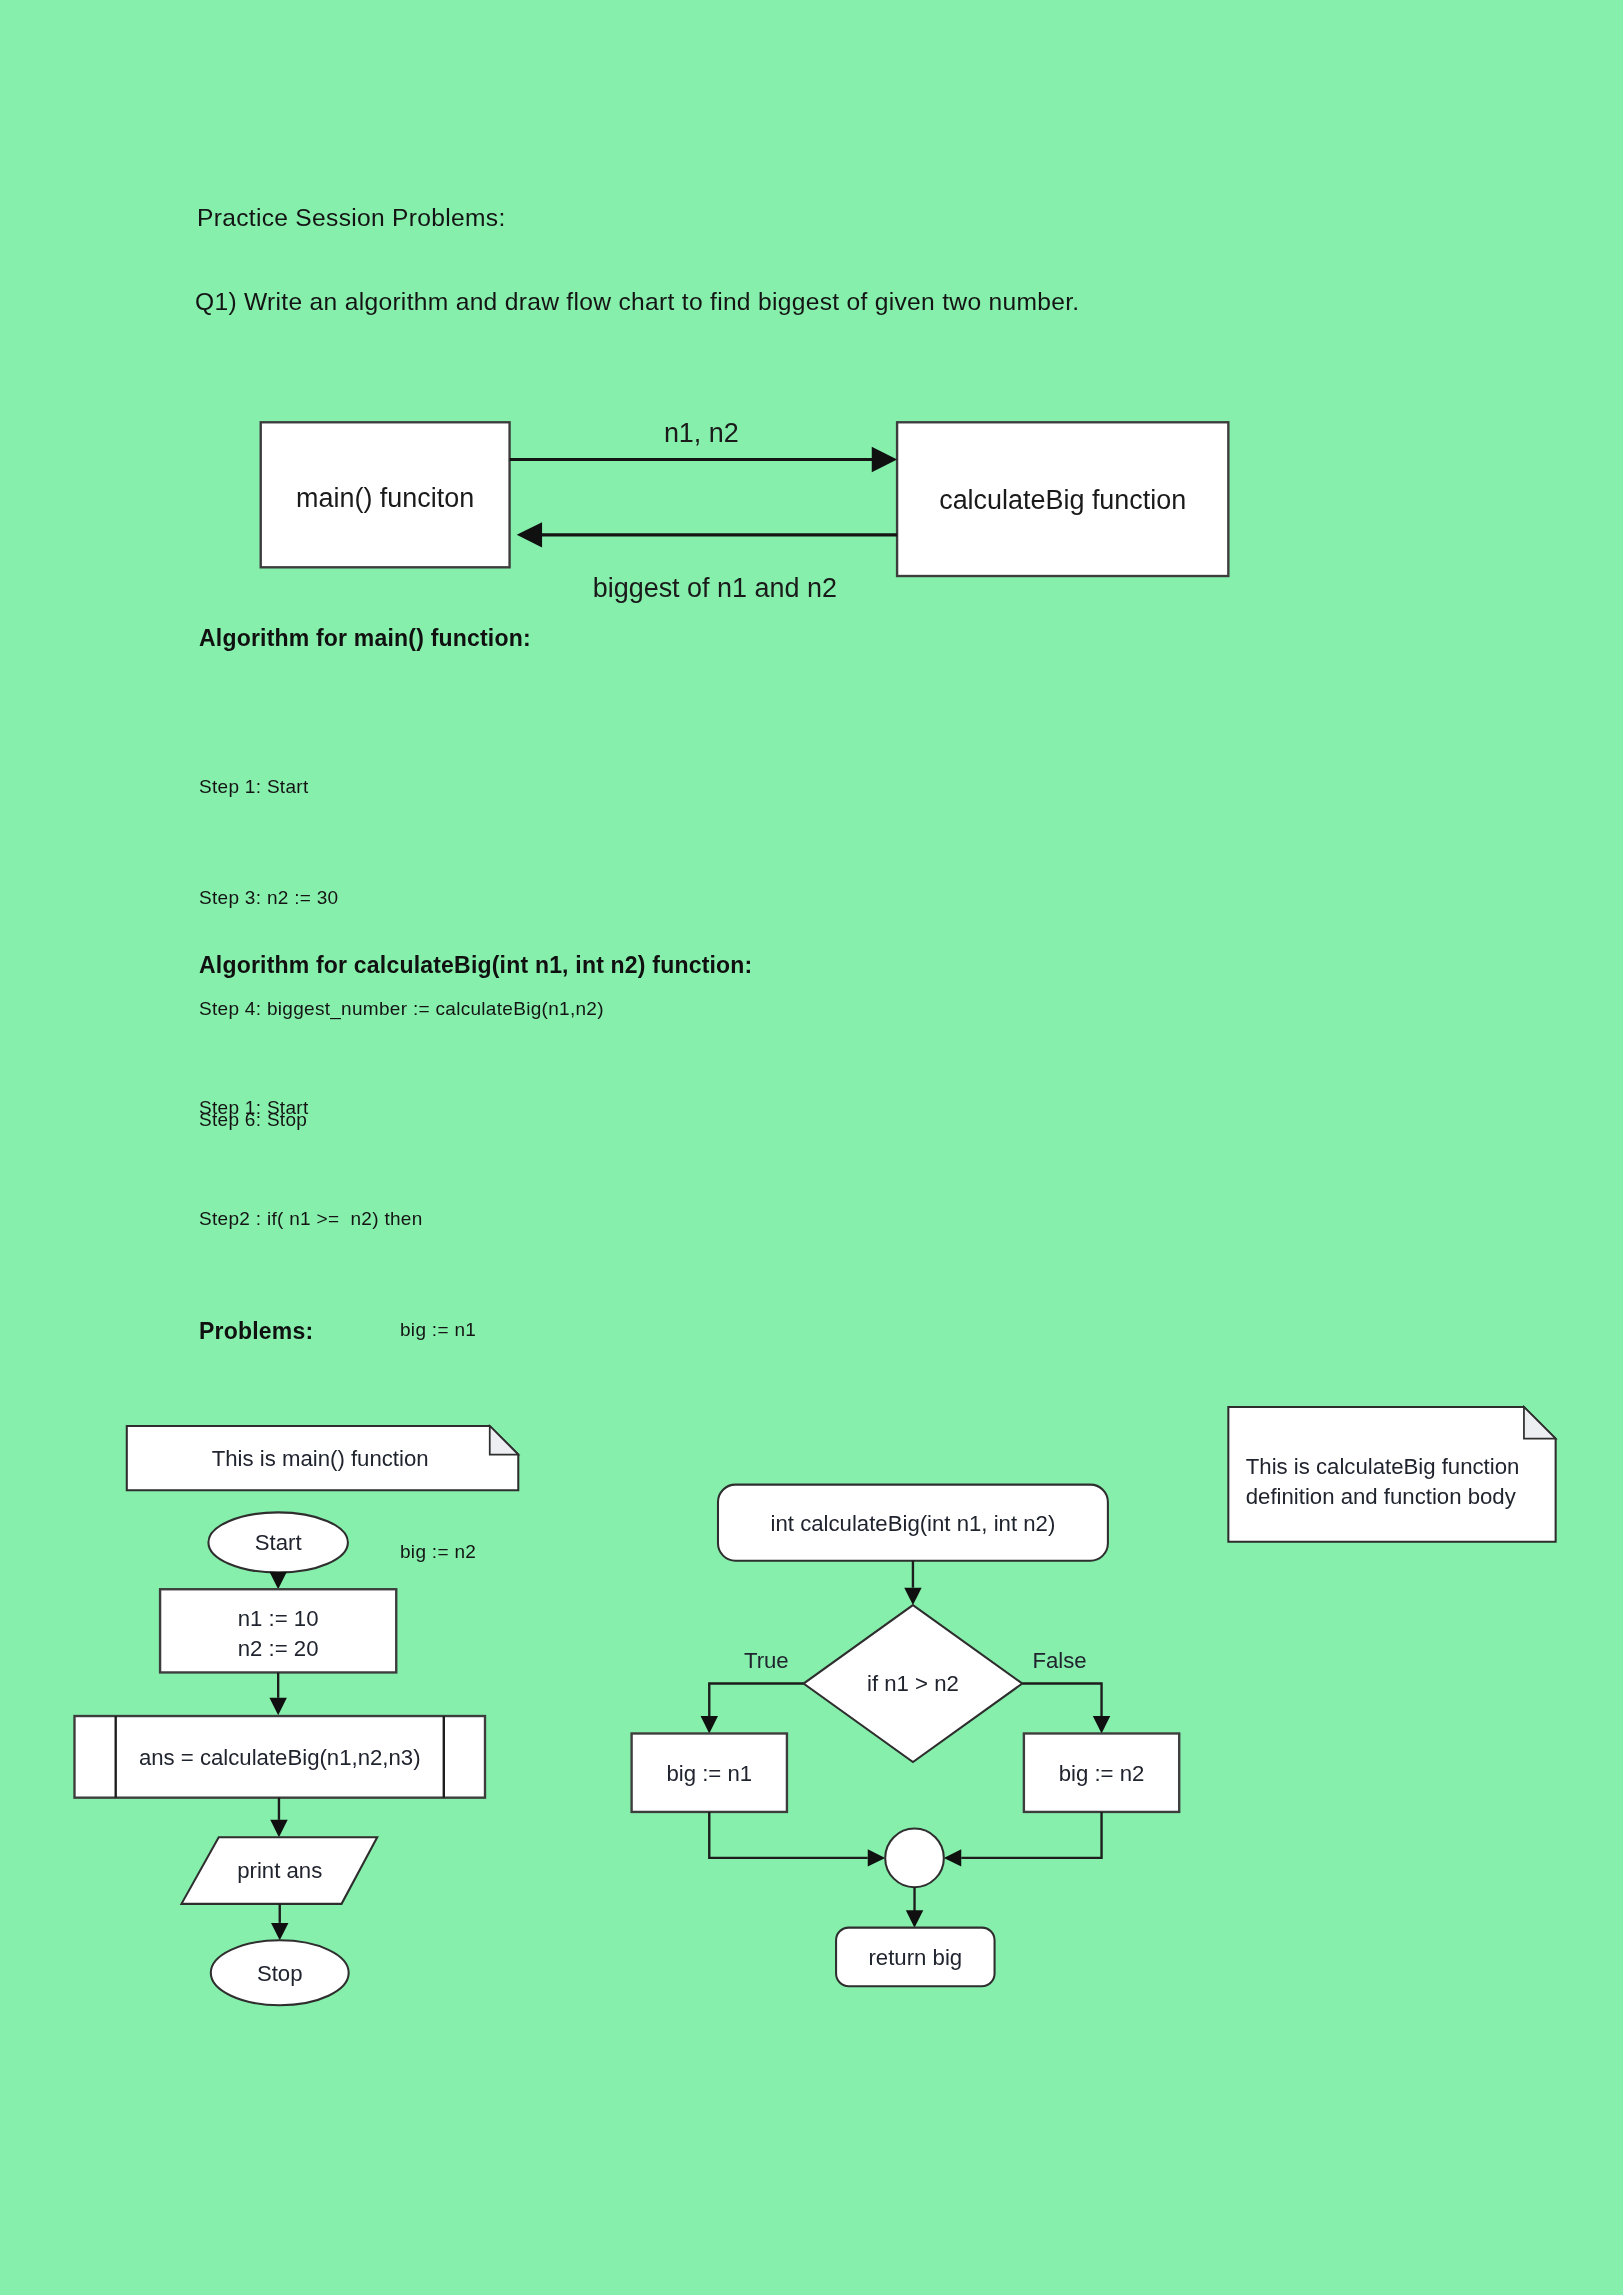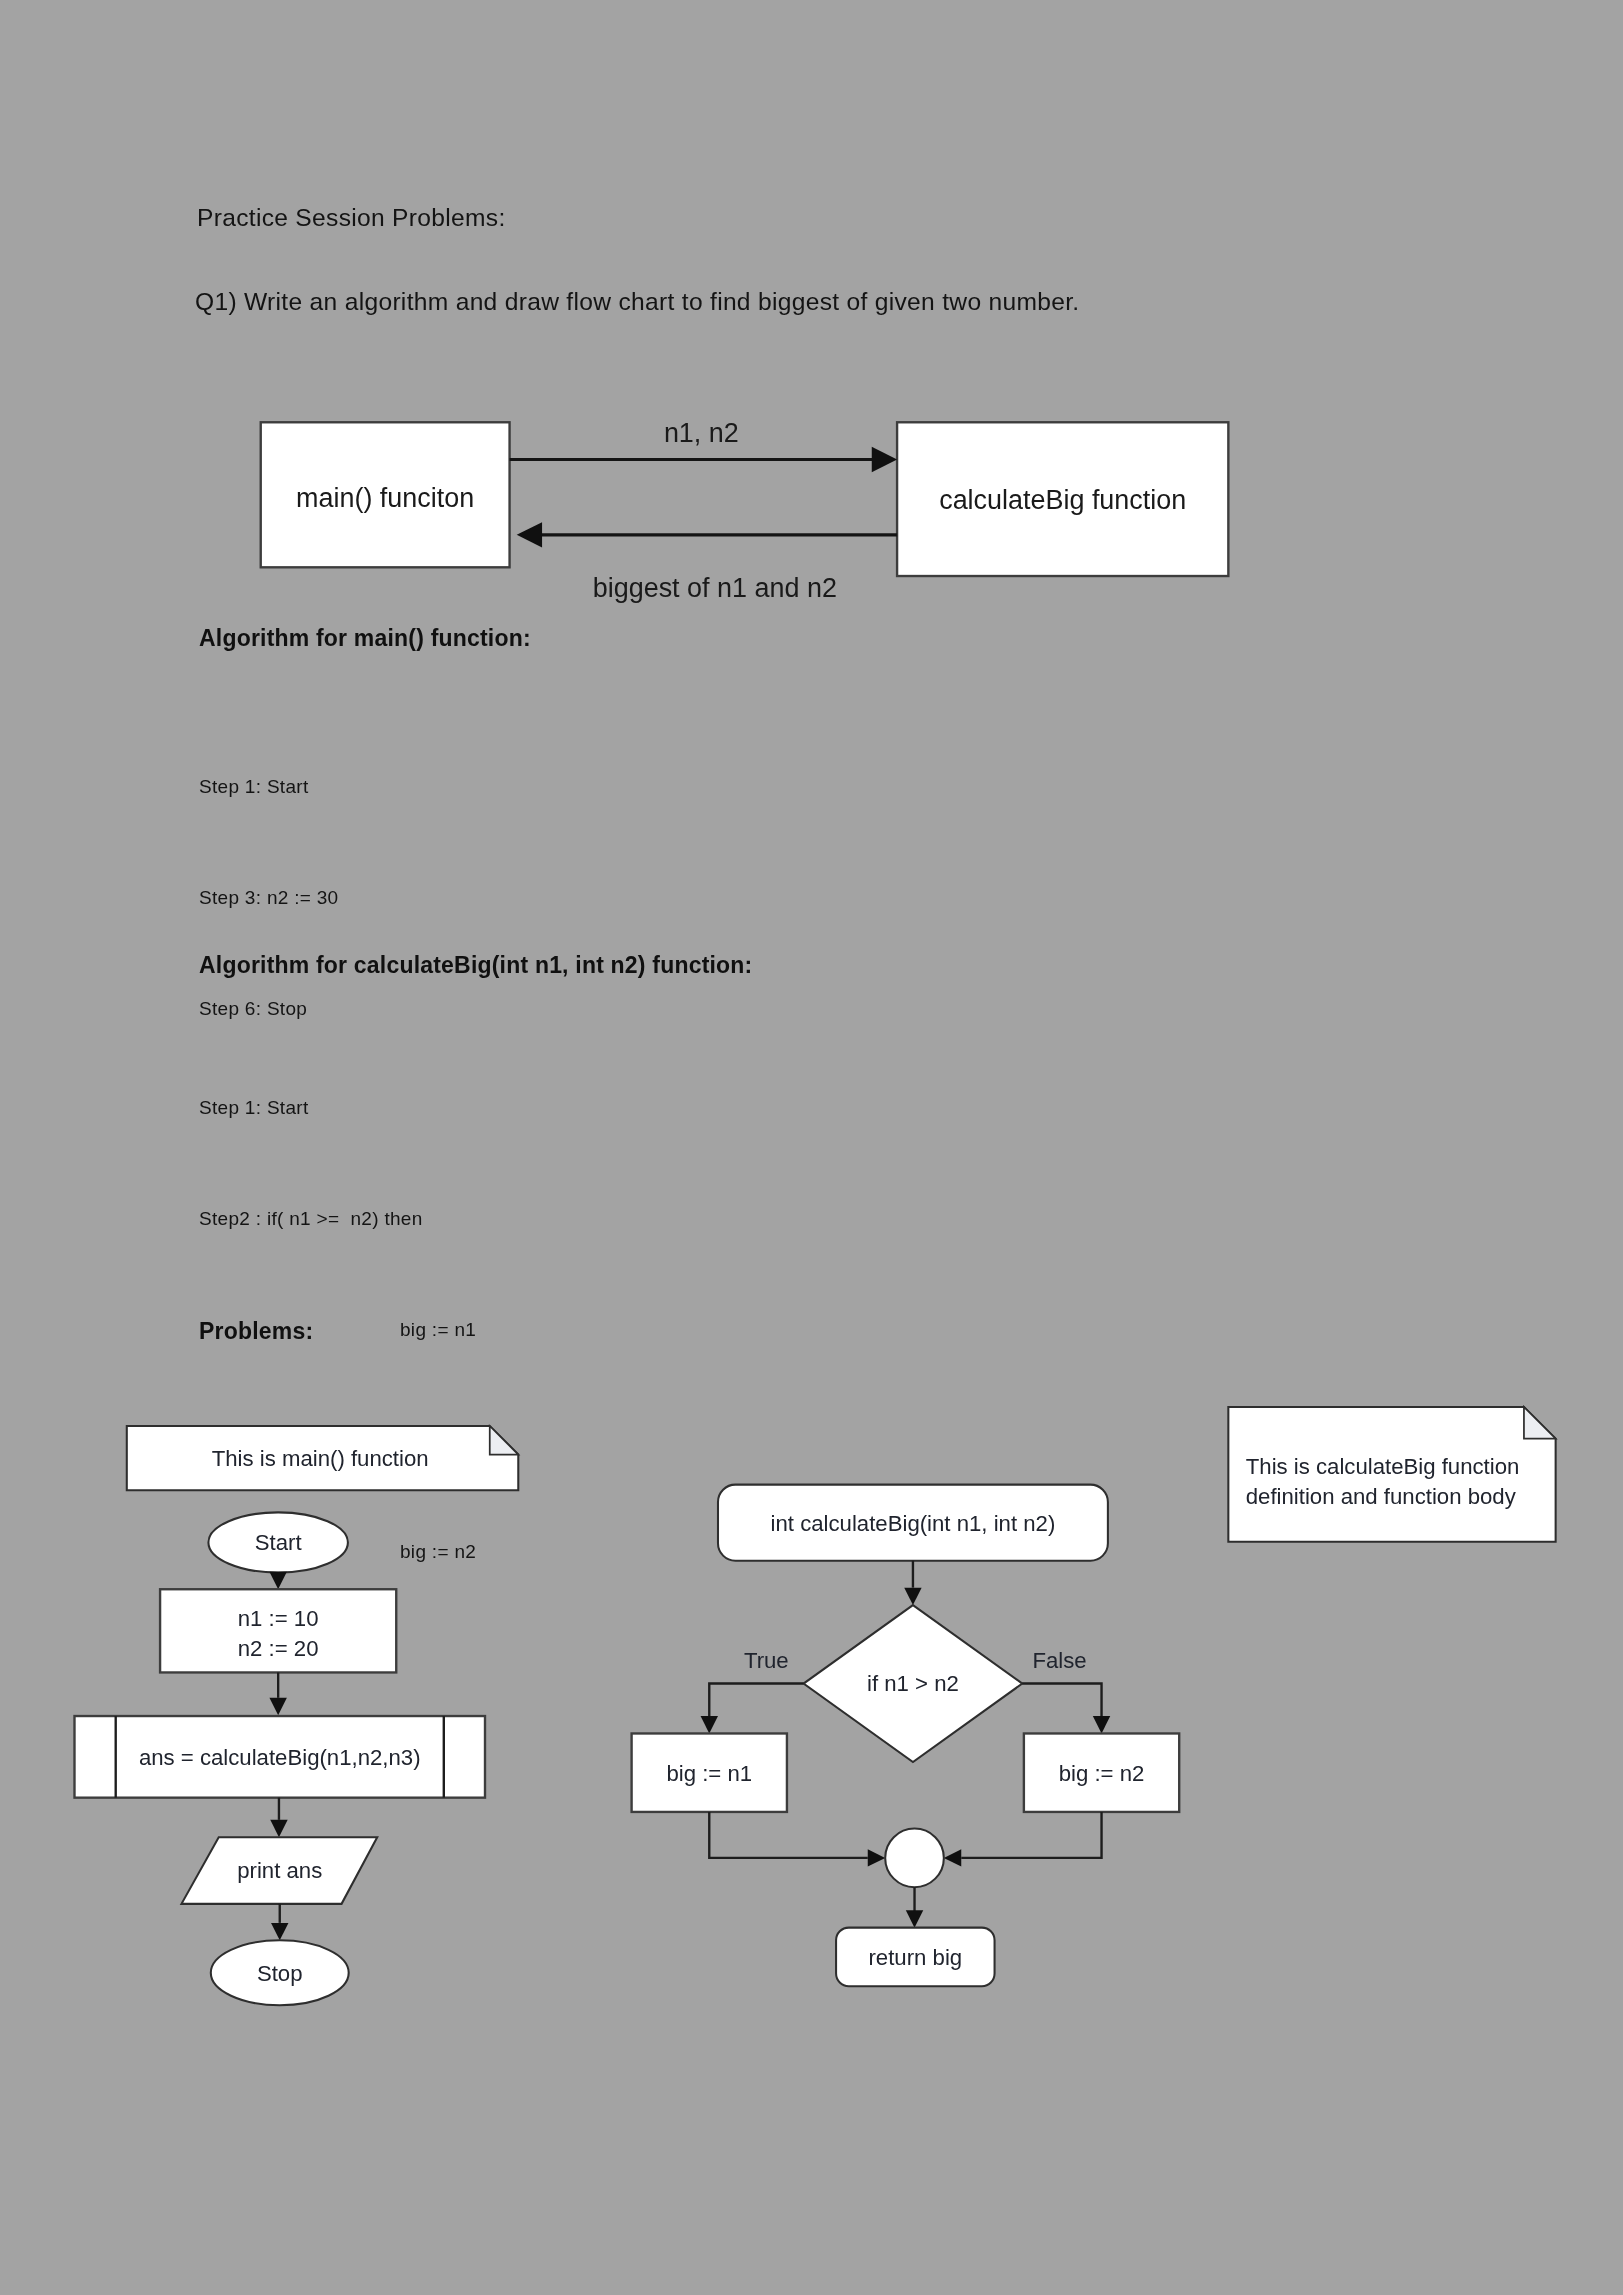--- a/index.html
+++ b/index.html
@@ -1,17 +1,17 @@
 <!DOCTYPE html>
 <html style="font-size:12.7px"><head>
 <meta charset="utf-8">
 <style>
   html,body{margin:0;padding:0;background:#ffffff;}
   .page{
-    position:relative;width:1623px;height:2295px;background:#a3a3a3;
+    position:relative;width:1623px;height:2295px;background:#86efac;
     font-family:"Liberation Sans",sans-serif;color:#161616;overflow:hidden;
   }
   .t{position:absolute;white-space:pre;font-size:24.6px;letter-spacing:0.3px;color:#141414;}
   .title{left:197px;top:204px;}
   .q1{left:195px;top:288px;}
   .h{
     position:absolute;left:199px;white-space:pre;
     font-weight:700;font-size:23px;letter-spacing:0.2px;color:#101010;
     text-decoration-thickness:2.4px;text-underline-offset:4.8px;
   }
@@ -54,20 +54,21 @@
 
     <line class="edge4" x1="1132" y1="675" x2="680" y2="675"></line>
     <polygon class="head" points="652,675 684,659 684,691"></polygon>
     <text class="dt" x="902" y="754">biggest of n1 and  n2</text>
   </svg>
 
   <div class="h" style="top:625px">Algorithm for main() function:</div>
   <div class="lines" style="top:694px">
     <div>Step 1: Start</div>
     <div>Step 3: n2 := 30</div>
+    <div>Step 4: biggest_number := calculateBig(n1,n2)</div>
     <div>Step 6: Stop</div>
   </div>
 
   <div class="h" style="top:952px">Algorithm for calculateBig(int n1, int n2) function:</div>
   <div class="lines" style="top:1015px">
     <div>Step 1: Start</div>
     <div>Step2 : if( n1 &gt;=  n2) then</div>
     <div class="ind">big := n1</div>
     <div>Step 3: else</div>
     <div class="ind">big := n2</div>

